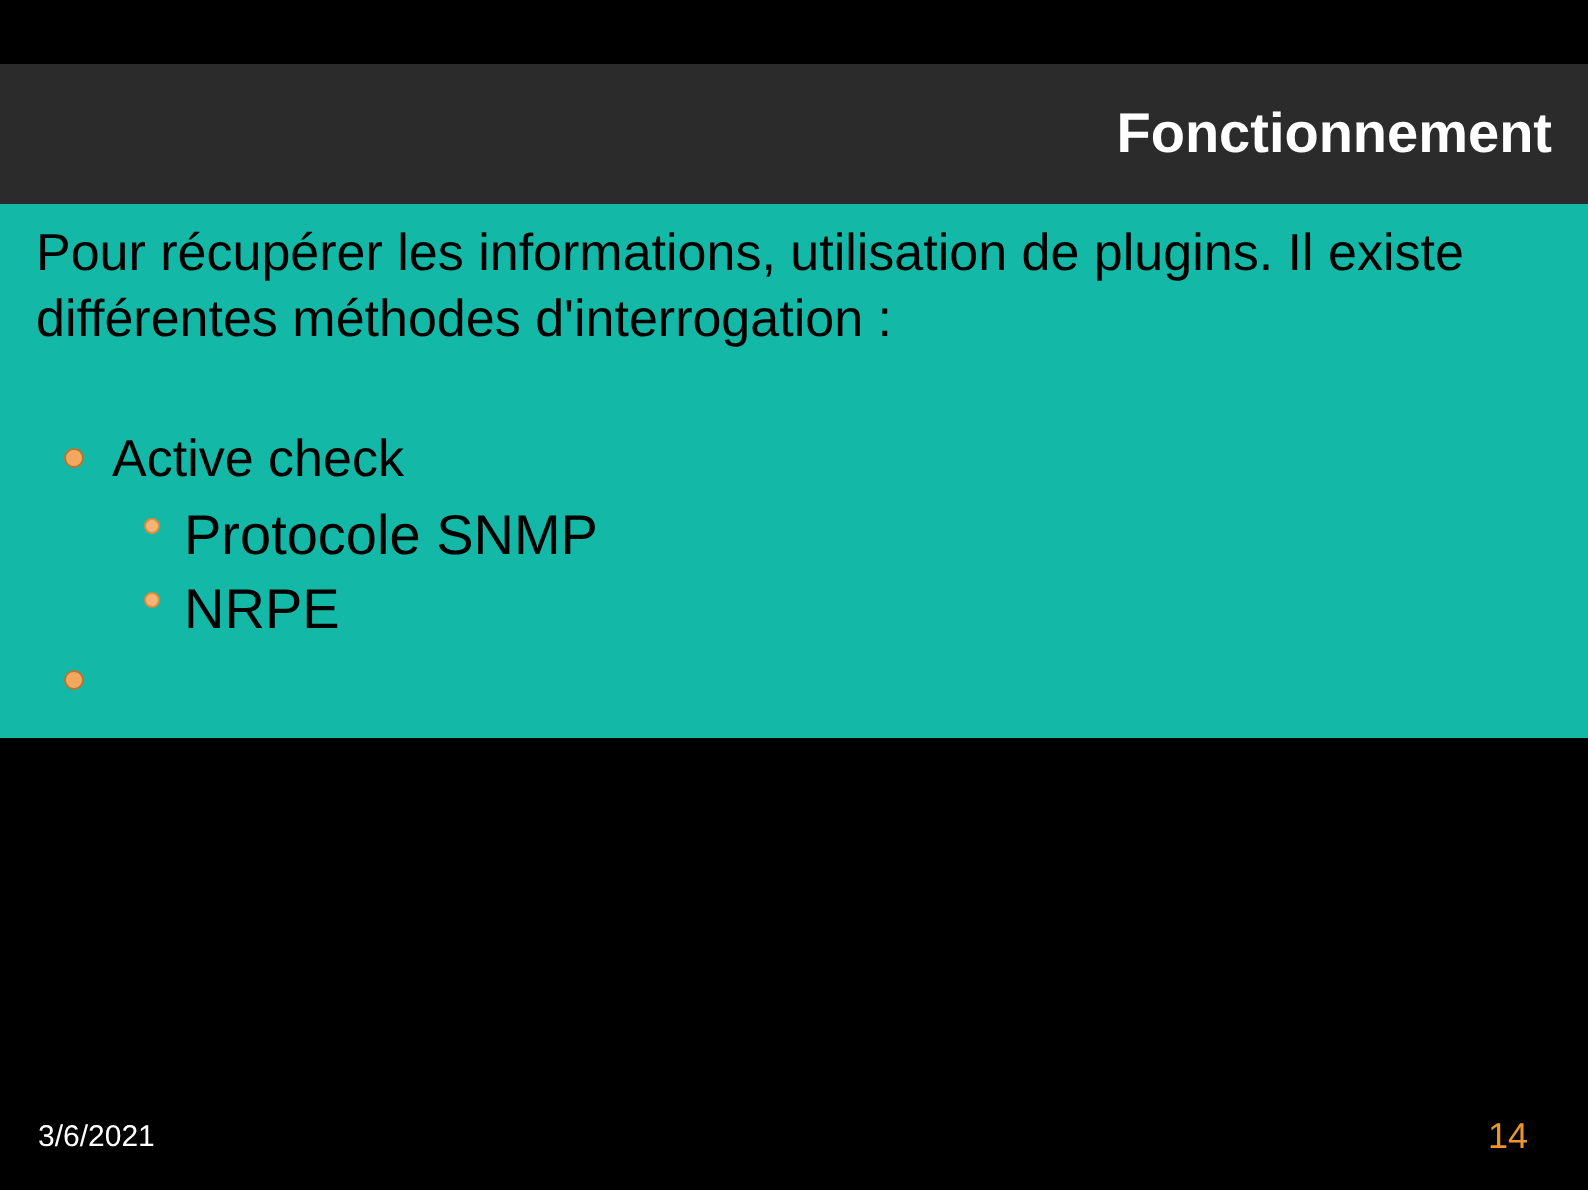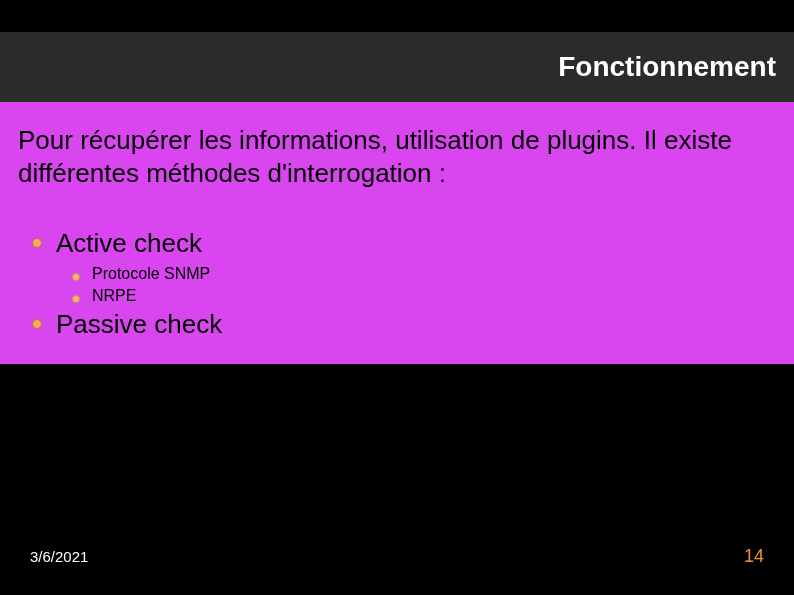--- a/index.html
+++ b/index.html
@@ -24,23 +24,23 @@
     justify-content: flex-end;
     padding-right: 18px;
     margin-top: 32px;
   }
   .header-title {
     color: #ffffff;
     font-size: 28px;
     font-weight: bold;
   }
   .content {
-    background: #d946ef;
+    background: #14b8a6;
     width: 100%;
-    padding: 22px 18px 20px 18px;
+    padding: 8px 18px 20px 18px;
   }
   .intro {
     color: #000000;
     font-size: 26px;
     line-height: 1.25;
     margin-bottom: 38px;
   }
   .bullet-list {
     list-style: none;
   }
@@ -76,35 +76,35 @@
     margin-right: 12px;
     flex-shrink: 0;
   }
   .bullet-text-l1 {
     color: #000000;
     font-size: 26px;
     line-height: 1.25;
   }
   .bullet-text-l2 {
     color: #000000;
-    font-size: 16px;
+    font-size: 28px;
     line-height: 1.25;
   }
   .gap-after-sub {
   }
   .footer {
     position: absolute;
-    bottom: 16px;
+    bottom: 4px;
     left: 0;
     width: 100%;
     height: 40px;
     display: flex;
     align-items: center;
     justify-content: space-between;
-    padding: 0 30px 6px 30px;
+    padding: 0 30px 6px 19px;
   }
   .footer-date {
     color: #ffffff;
     font-size: 15px;
   }
   .footer-page {
     color: #ea9530;
     font-size: 18px;
     text-align: right;
   }
@@ -131,21 +131,20 @@
           <span class="bullet-text-l2">Protocole SNMP</span>
         </li>
         <li class="bullet-item-l2 gap-after-sub">
           <span class="bullet-dot-l2"></span>
           <span class="bullet-text-l2">NRPE</span>
         </li>
       </ul>
     </li>
     <li class="bullet-item-l1">
       <span class="bullet-dot-l1"></span>
-      <span class="bullet-text-l1">Passive check</span>
     </li>
   </ul>
 </div>
 
 <div class="footer">
   <div class="footer-date">3/6/2021</div>
   <div class="footer-page">14</div>
 </div>
 
 </body></html>

